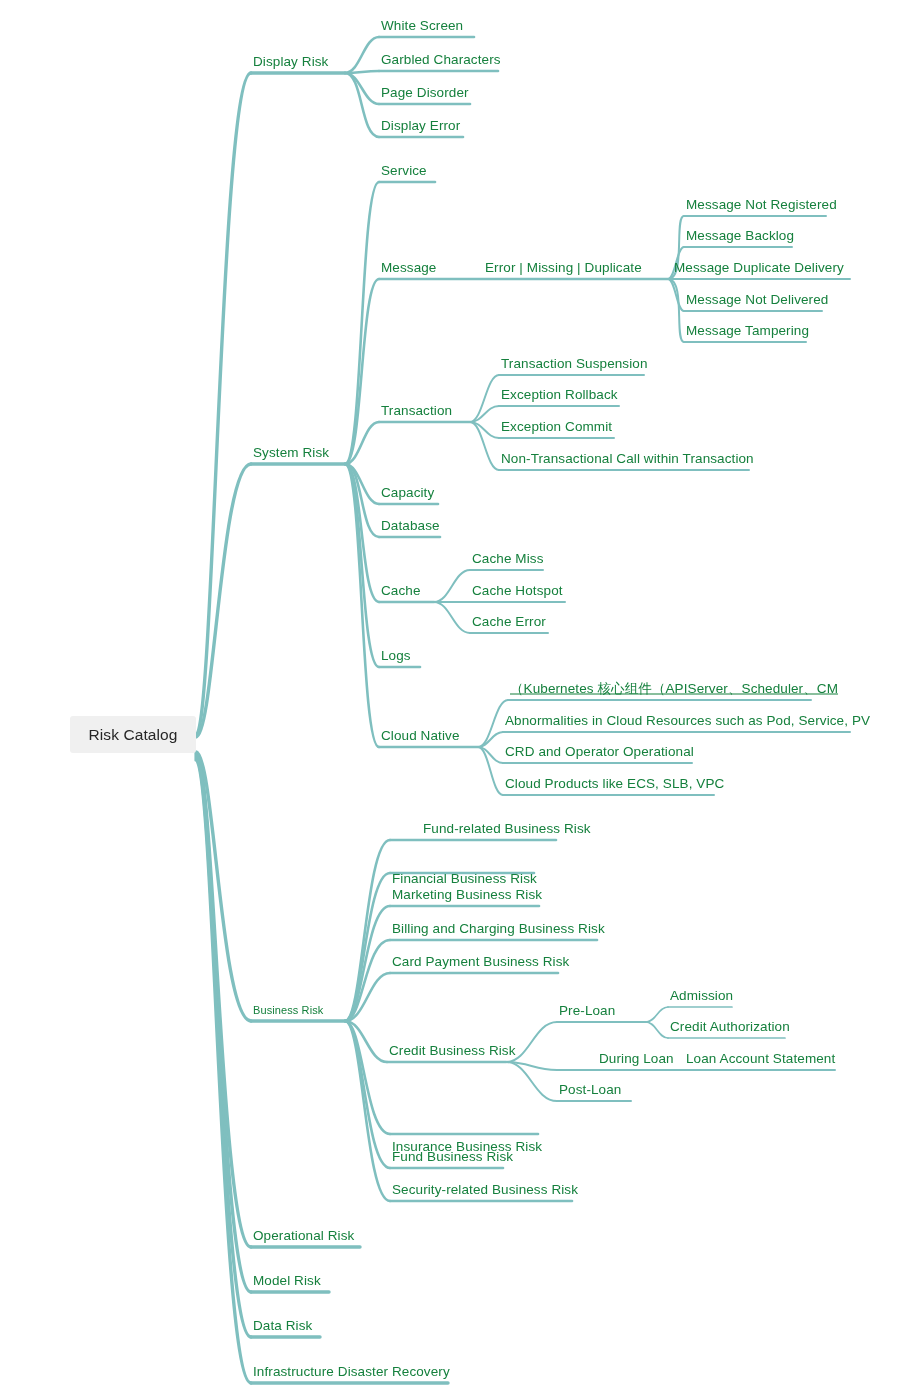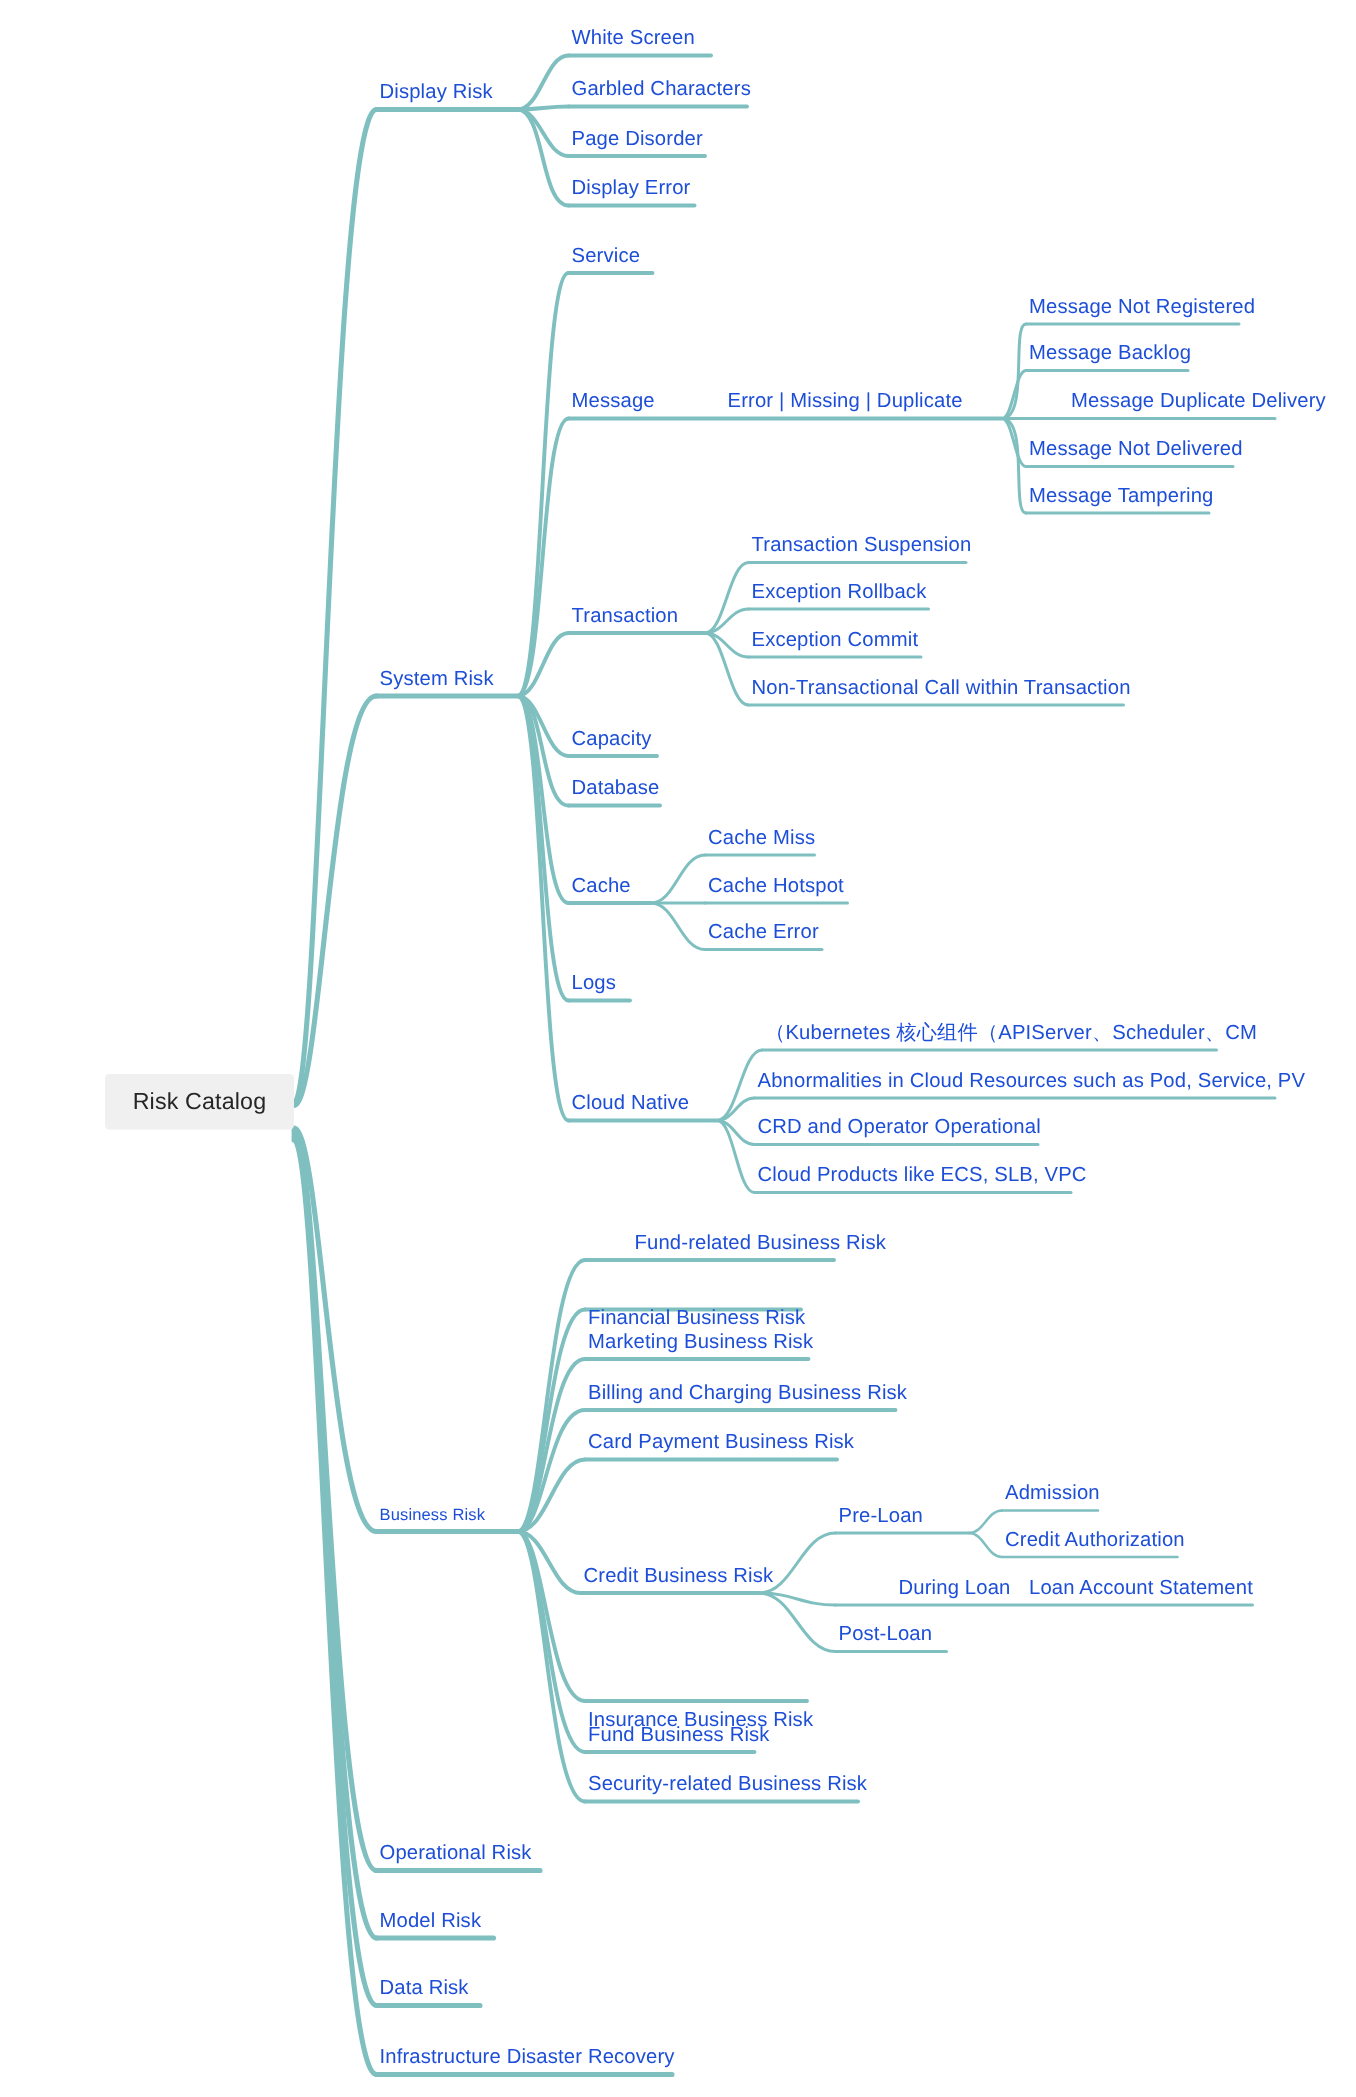--- a/index.html
+++ b/index.html
@@ -20,21 +20,21 @@
   }
   #edges {
     position: absolute;
     left: 0; top: 0;
     width: 904px; height: 1398px;
     pointer-events: none;
   }
   .node-label {
     position: absolute;
     white-space: nowrap;
-    color: #1d4ed8;
+    color: #15803d;
     font-size: 13.5px;
     line-height: 1;
     letter-spacing: 0.1px;
     transform: translateY(-100%);
     padding-bottom: 5px;
   }
   .node-label.root {
     transform: none;
     padding: 0;
     background: #f0f0f0;
@@ -159,37 +159,37 @@
       <div class="node-label" style="left: 381px; top: 37px;">White Screen</div>
       <div class="node-label" style="left: 381px; top: 71px;">Garbled Characters</div>
       <div class="node-label" style="left: 381px; top: 104px;">Page Disorder</div>
       <div class="node-label" style="left: 381px; top: 137px;">Display Error</div>
       <div class="node-label" style="left: 253px; top: 464px; font-size: 13.5px;">System Risk</div>
       <div class="node-label" style="left: 381px; top: 182px;">Service</div>
       <div class="node-label" style="left: 381px; top: 279px;">Message</div>
       <div class="node-label inline-note" style="left: 485px; top: 279px;">Error | Missing | Duplicate</div>
       <div class="node-label" style="left: 686px; top: 216px;">Message Not Registered</div>
       <div class="node-label" style="left: 686px; top: 247px;">Message Backlog</div>
-      <div class="node-label" style="left: 714px; top: 279px;">Message Duplicate Delivery</div>
+      <div class="node-label" style="left: 674px; top: 279px;">Message Duplicate Delivery</div>
       <div class="node-label" style="left: 686px; top: 311px;">Message Not Delivered</div>
       <div class="node-label" style="left: 686px; top: 342px;">Message Tampering</div>
       <div class="node-label" style="left: 381px; top: 422px;">Transaction</div>
       <div class="node-label" style="left: 501px; top: 375px;">Transaction Suspension</div>
       <div class="node-label" style="left: 501px; top: 406px;">Exception Rollback</div>
       <div class="node-label" style="left: 501px; top: 438px;">Exception Commit</div>
       <div class="node-label" style="left: 501px; top: 470px;">Non-Transactional Call within Transaction</div>
       <div class="node-label" style="left: 381px; top: 504px;">Capacity</div>
       <div class="node-label" style="left: 381px; top: 537px;">Database</div>
       <div class="node-label" style="left: 381px; top: 602px;">Cache</div>
       <div class="node-label" style="left: 472px; top: 570px;">Cache Miss</div>
       <div class="node-label" style="left: 472px; top: 602px;">Cache Hotspot</div>
       <div class="node-label" style="left: 472px; top: 633px;">Cache Error</div>
       <div class="node-label" style="left: 381px; top: 667px;">Logs</div>
       <div class="node-label" style="left: 381px; top: 747px;">Cloud Native</div>
-      <div class="node-label" style="left: 510px; top: 700px;">（Kubernetes 核心组件（APIServer、Scheduler、CM</div>
+      <div class="node-label" style="left: 510px; top: 700px; text-decoration: underline;">（Kubernetes 核心组件（APIServer、Scheduler、CM</div>
       <div class="node-label" style="left: 505px; top: 732px;">Abnormalities in Cloud Resources such as Pod, Service, PV</div>
       <div class="node-label" style="left: 505px; top: 763px;">CRD and Operator Operational</div>
       <div class="node-label" style="left: 505px; top: 795px;">Cloud Products like ECS, SLB, VPC</div>
       <div class="node-label" style="left: 253px; top: 1021px; font-size: 11px;">Business Risk</div>
       <div class="node-label" style="left: 392px; top: 840px; margin-left: 31px;">Fund-related Business Risk</div>
       <div class="node-label" style="left: 392px; top: 890px;">Financial Business Risk</div>
       <div class="node-label" style="left: 392px; top: 906px;">Marketing Business Risk</div>
       <div class="node-label" style="left: 392px; top: 940px;">Billing and Charging Business Risk</div>
       <div class="node-label" style="left: 392px; top: 973px;">Card Payment Business Risk</div>
       <div class="node-label" style="left: 389px; top: 1062px;">Credit Business Risk</div>

